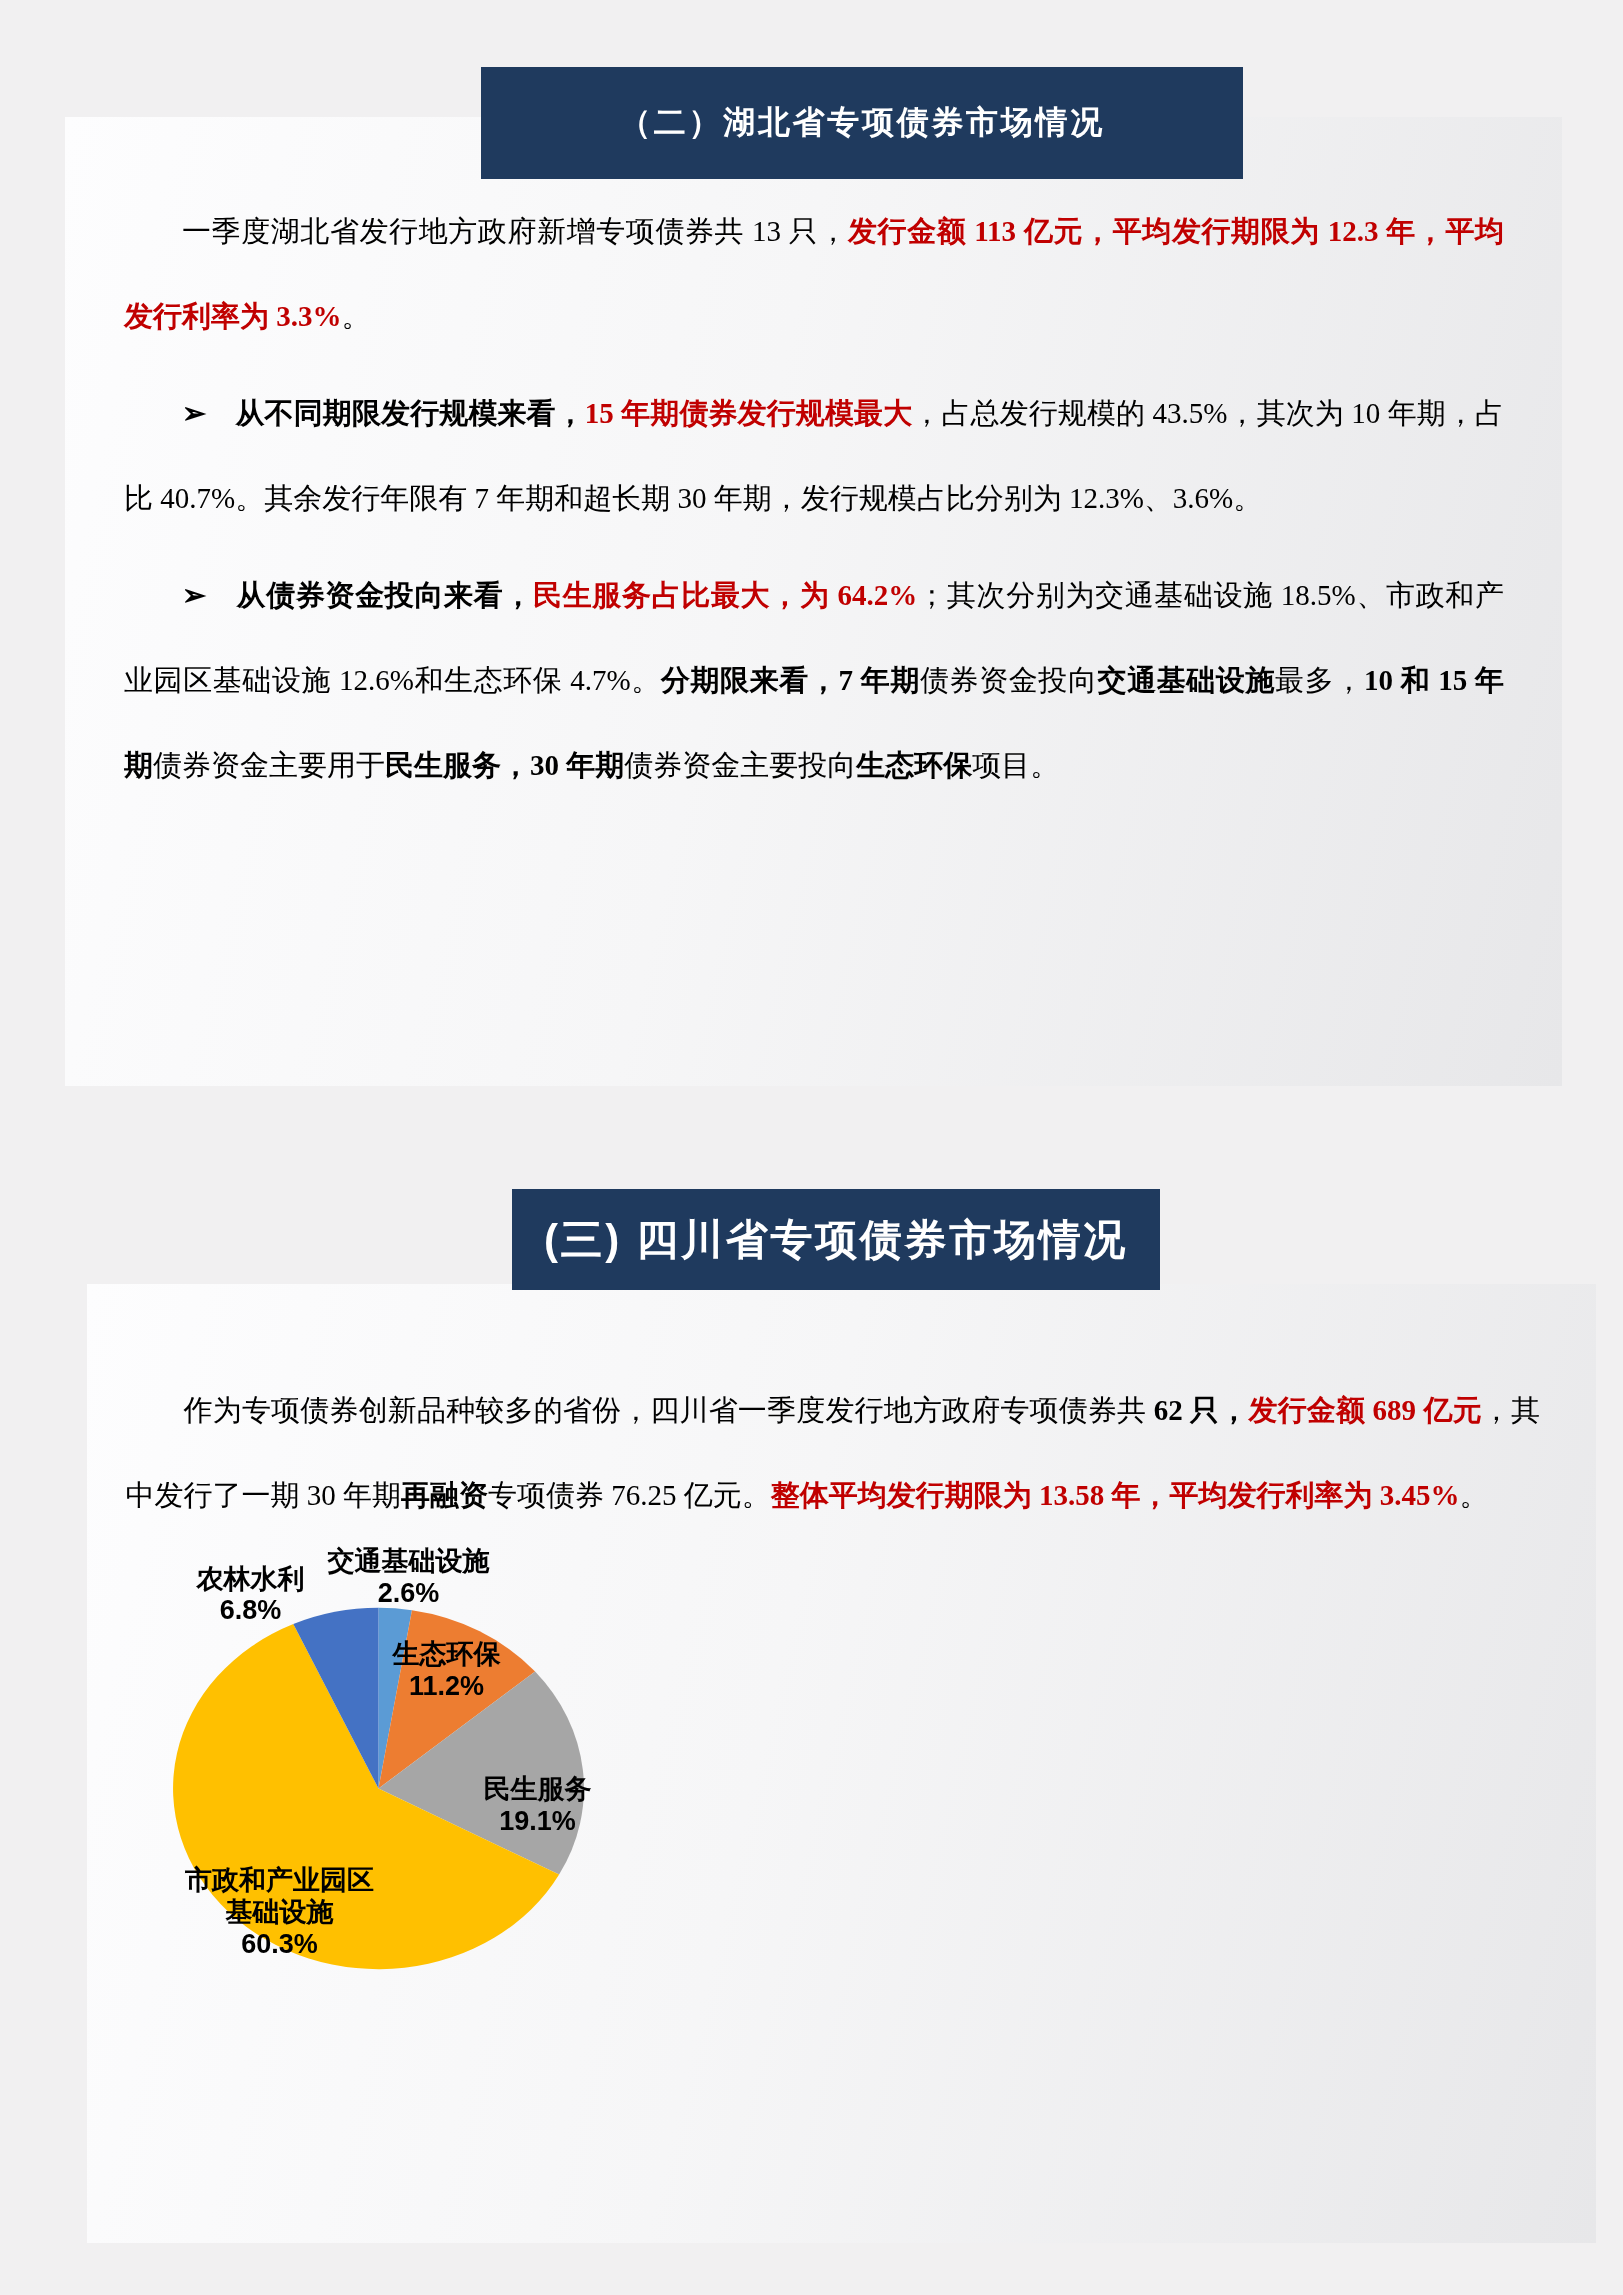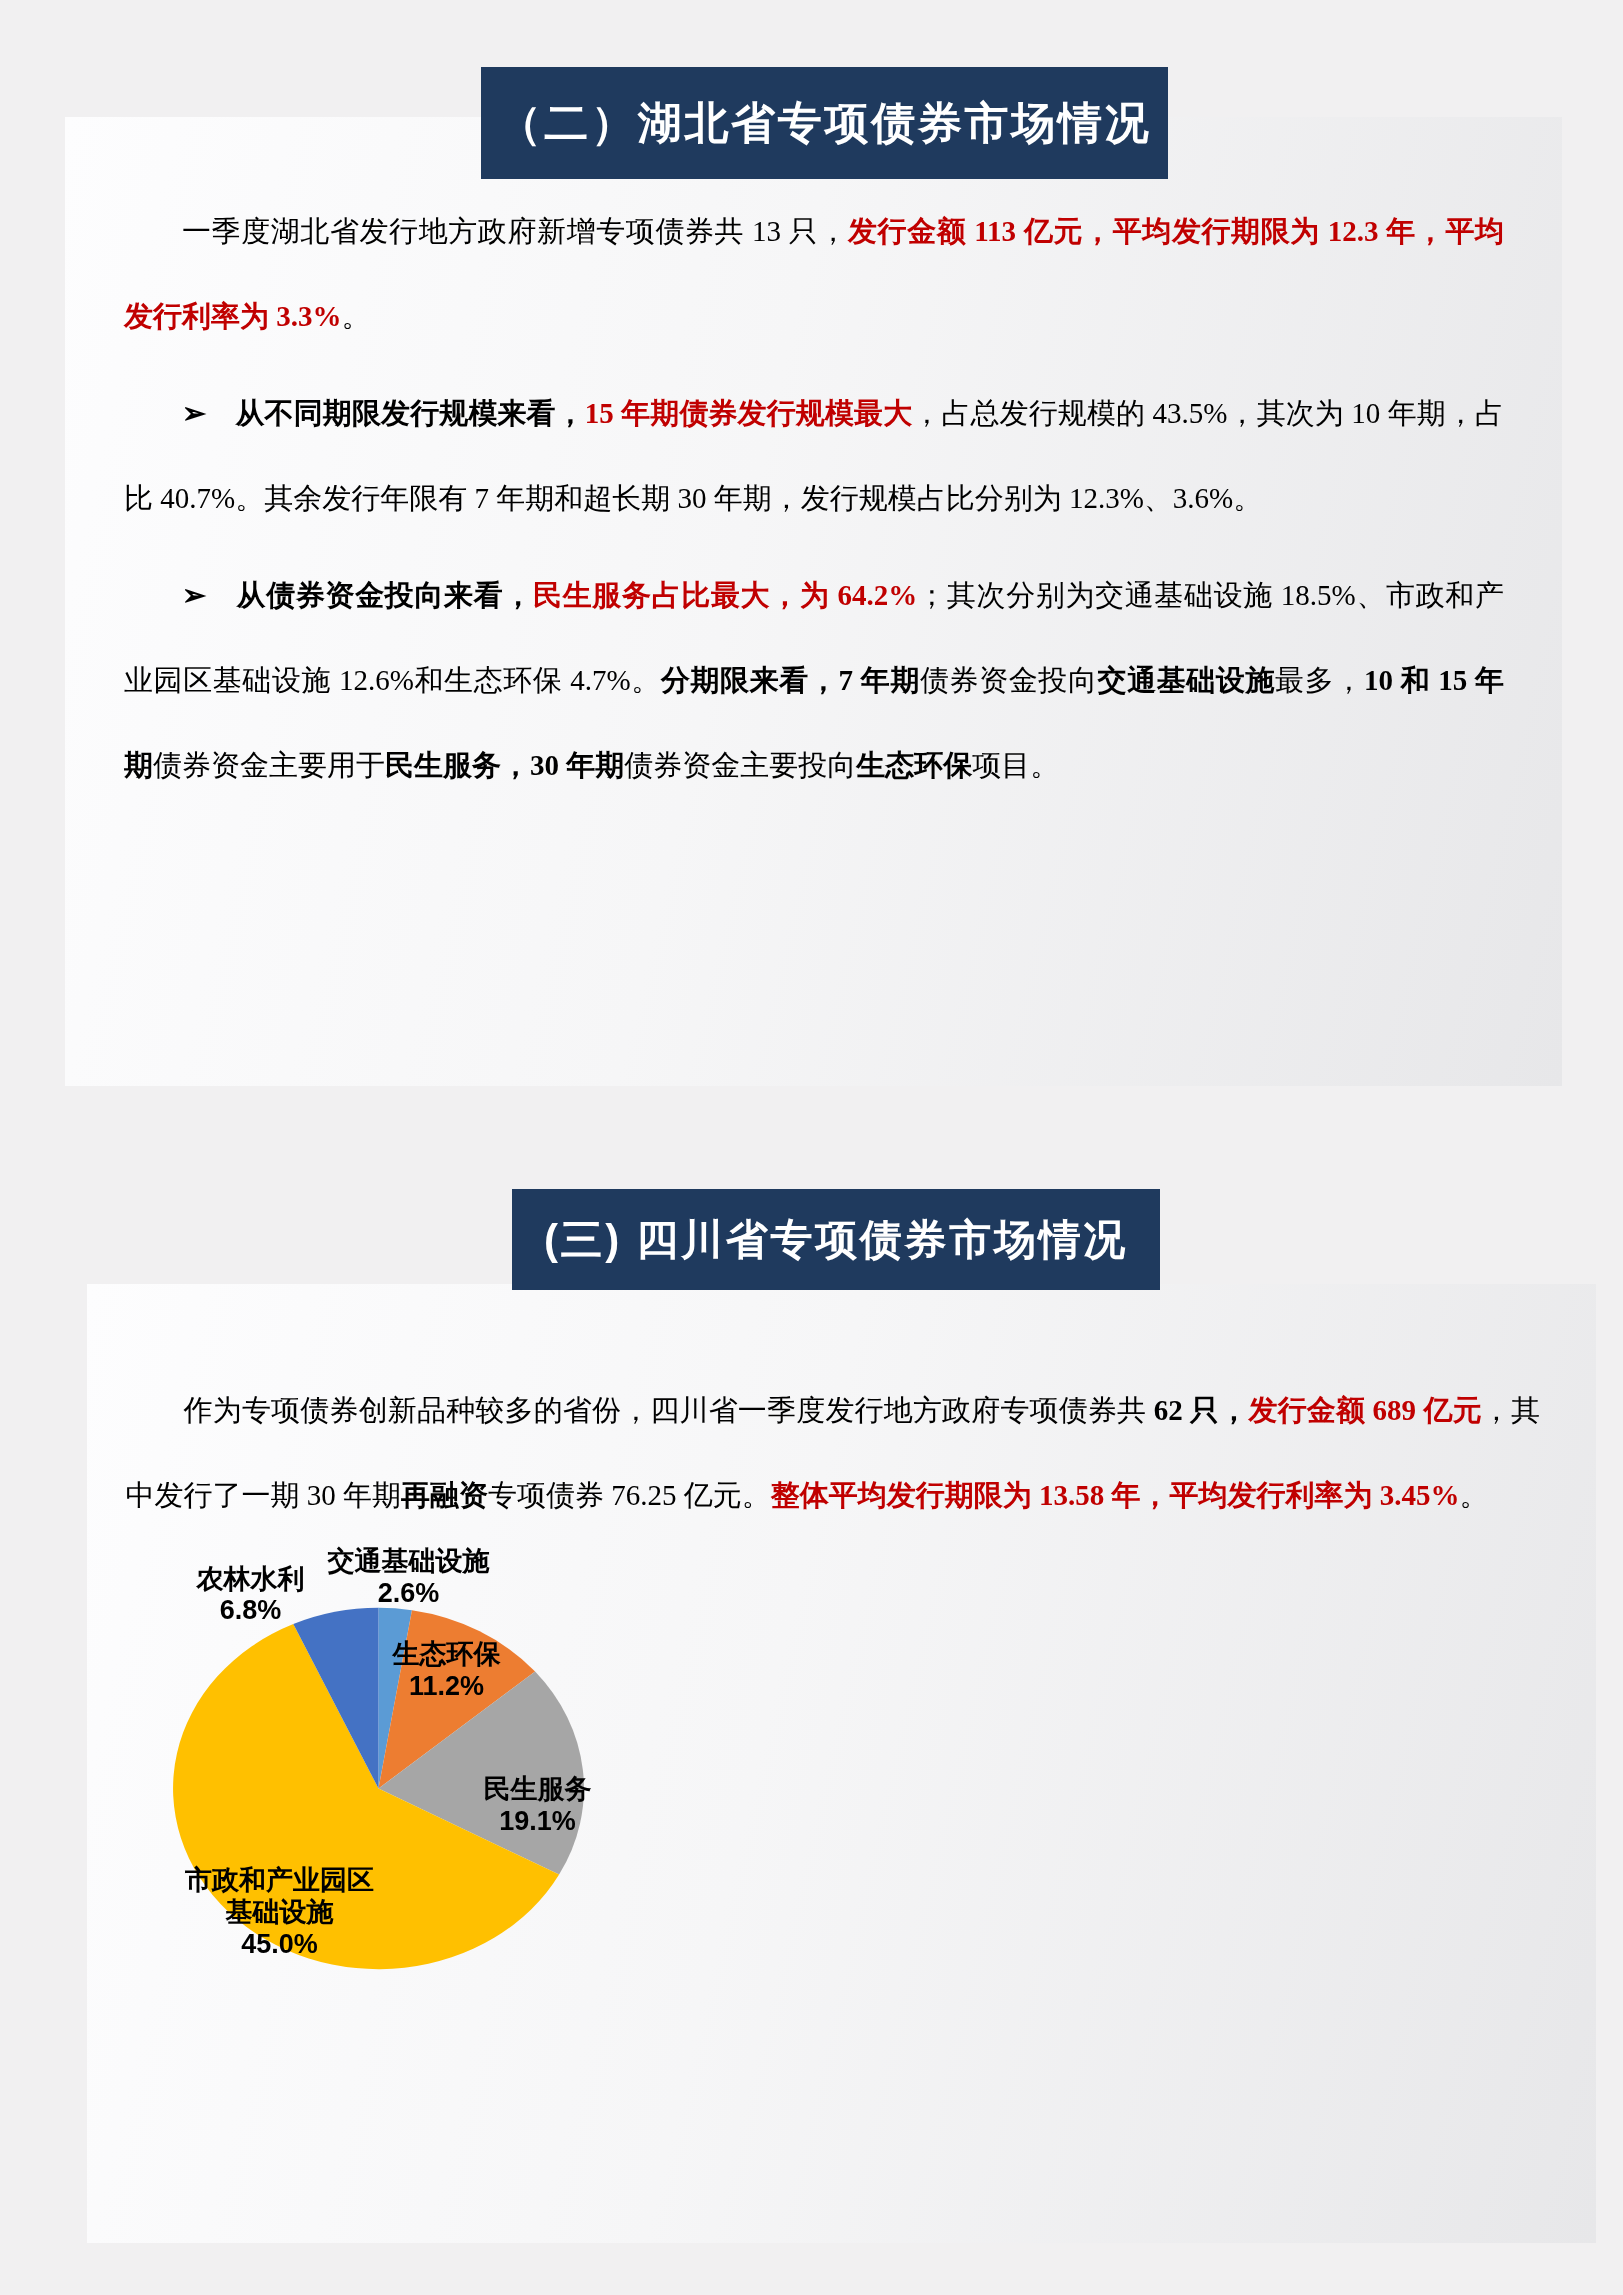--- a/index.html
+++ b/index.html
@@ -31,21 +31,21 @@
   .header-bar{
     position:absolute;
     background:#1f3a5e;
     color:#ffffff;
     display:flex;align-items:center;justify-content:center;
     font-family:"Liberation Sans","DejaVu Sans",sans-serif;
     font-weight:bold;
     letter-spacing:2.7px;
   }
   .header-bar.h1{
-    top:-50px;left:416px;width:687px;height:112px;font-size:44px;
+    top:-50px;left:416px;width:762px;height:112px;font-size:32px;
   }
   .header-bar.h2{
     top:-95px;left:425px;width:648px;height:101px;font-size:42px;justify-content:center;
   }
   .bodytext p{
     margin:12px;
     font-size:29px;
     line-height:85px;
     text-align:justify;
     text-indent:2em;
@@ -141,19 +141,19 @@
       <div class="pie-label pl-eco">
         <div>生态环保</div>
         <div>11.2%</div>
       </div>
       <div class="pie-label pl-minsheng">
         <div>民生服务</div>
         <div>19.1%</div>
       </div>
       <div class="pie-label pl-shizheng">
         <div>市政和产业园区基础设施</div>
-        <div>45.0%</div>
+        <div>60.3%</div>
       </div>
     </div>
 
   </div>
 </section>
 
 
 </body></html>

